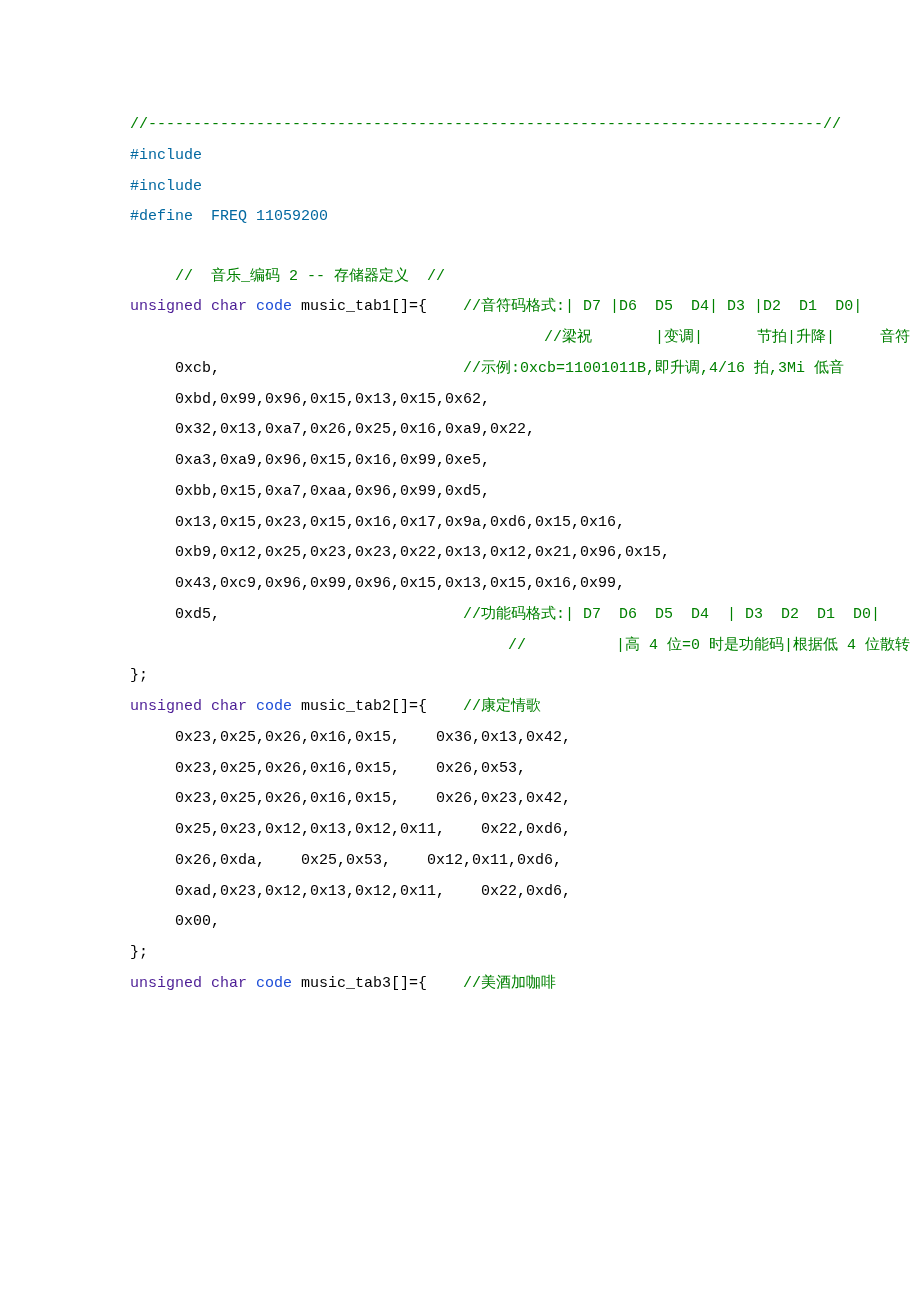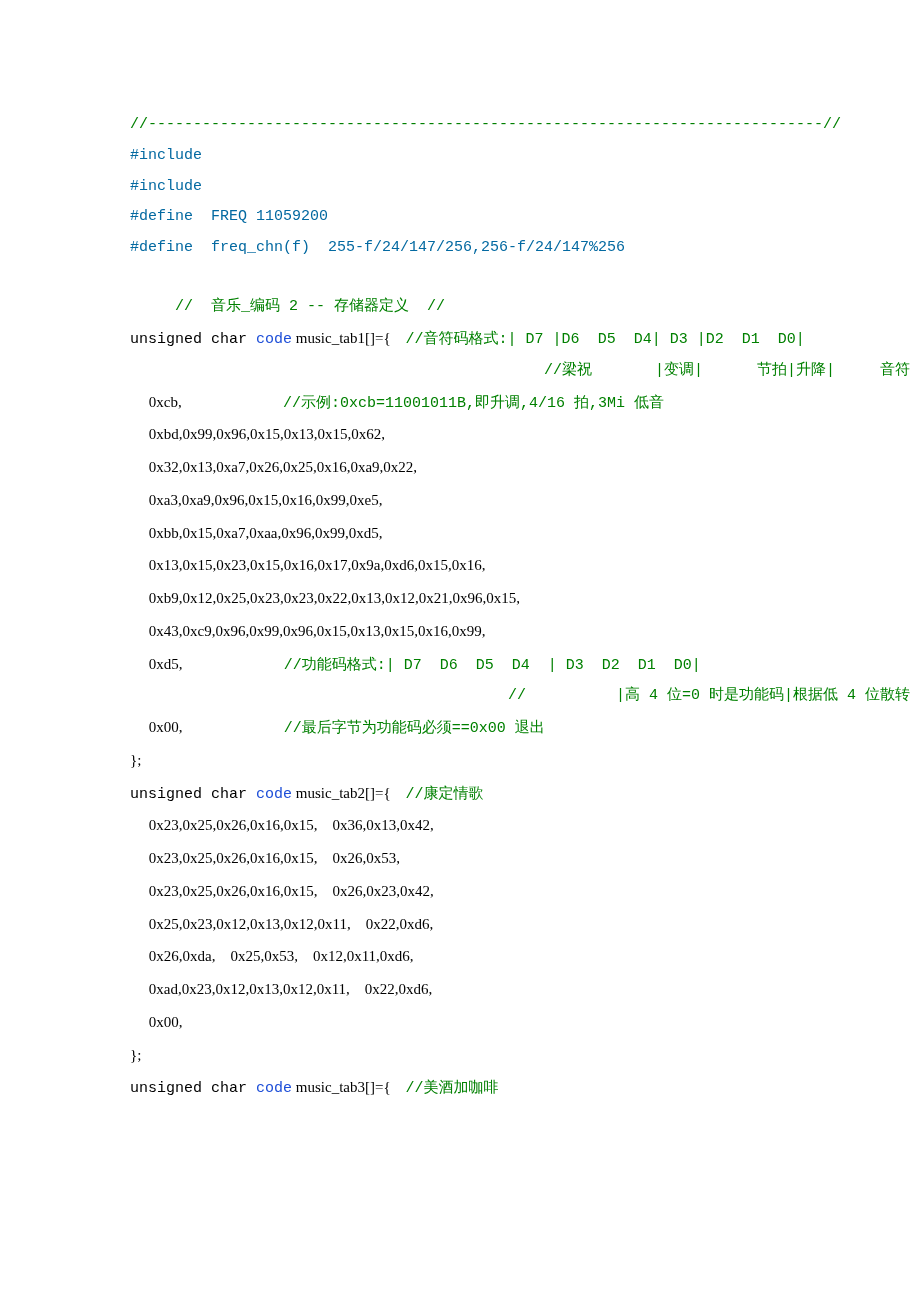--- a/index.html
+++ b/index.html
@@ -8,49 +8,47 @@
     font-family: "SimSun", "宋体", "Courier New", monospace;
     font-size: 15px;
     line-height: 2.05;
     padding: 110px 130px 60px 130px;
     color: #000;
     width: 920px;
   }
   .line { white-space: pre; }
   .purple { color: #0369a1; }
   .green { color: #008000; }
-  .blue { color: #000000; margin-top: 41px; }
+  .blue { color: #4c1d95; margin-top: 41px; }
   .red { color: #1d4ed8; }
-  .black { color: #000000; font-family: Liberation Serif, serif; }
+  .black { color: #000000; }
   .blank { height: 1.9em; }
 </style>
 </head>
 <body>
 
 <div id="content">
     <div class="line"><span class="green">//---------------------------------------------------------------------------//</span></div>
     <div class="line"><span class="purple">#include</span></div>
     <div class="line"><span class="purple">#include</span></div>
     <div class="line"><span class="purple">#define  FREQ 11059200</span></div>
-    <div class="line"><span class="purple">#define  freq_chn(f)  255-f/24/147/256,256-f/24/147%256</span></div>
     <div class="blank"></div>
     <div class="line"><span class="green">     //  音乐_编码 2 -- 存储器定义  //</span></div>
     <div class="line"><span class="blue">unsigned char </span><span class="red">code</span><span class="black"> music_tab1[]={    </span><span class="green">//音符码格式:| D7 |D6  D5  D4| D3 |D2  D1  D0|</span></div>
     <div class="line"><span class="green">                                              //梁祝       |变调|      节拍|升降|     音符 |</span></div>
     <div class="line"><span class="black">     0xcb,                           </span><span class="green">//示例:0xcb=11001011B,即升调,4/16 拍,3Mi 低音</span></div>
     <div class="line"><span class="black">     0xbd,0x99,0x96,0x15,0x13,0x15,0x62,</span></div>
     <div class="line"><span class="black">     0x32,0x13,0xa7,0x26,0x25,0x16,0xa9,0x22,</span></div>
     <div class="line"><span class="black">     0xa3,0xa9,0x96,0x15,0x16,0x99,0xe5,</span></div>
     <div class="line"><span class="black">     0xbb,0x15,0xa7,0xaa,0x96,0x99,0xd5,</span></div>
     <div class="line"><span class="black">     0x13,0x15,0x23,0x15,0x16,0x17,0x9a,0xd6,0x15,0x16,</span></div>
     <div class="line"><span class="black">     0xb9,0x12,0x25,0x23,0x23,0x22,0x13,0x12,0x21,0x96,0x15,</span></div>
     <div class="line"><span class="black">     0x43,0xc9,0x96,0x99,0x96,0x15,0x13,0x15,0x16,0x99,</span></div>
     <div class="line"><span class="black">     0xd5,                           </span><span class="green">//功能码格式:| D7  D6  D5  D4  | D3  D2  D1  D0|</span></div>
     <div class="line"><span class="green">                                          //          |高 4 位=0 时是功能码|根据低 4 位散转  |</span></div>
-    <div class="line"><span class="black">     0x00,                           </span><span class="green">//最后字节为功能码必须==0x00 退出</span></div>
     <div class="line"><span class="black">};</span></div>
     <div class="line"><span class="blue">unsigned char </span><span class="red">code</span><span class="black"> music_tab2[]={    </span><span class="green">//康定情歌</span></div>
     <div class="line"><span class="black">     0x23,0x25,0x26,0x16,0x15,    0x36,0x13,0x42,</span></div>
     <div class="line"><span class="black">     0x23,0x25,0x26,0x16,0x15,    0x26,0x53,</span></div>
     <div class="line"><span class="black">     0x23,0x25,0x26,0x16,0x15,    0x26,0x23,0x42,</span></div>
     <div class="line"><span class="black">     0x25,0x23,0x12,0x13,0x12,0x11,    0x22,0xd6,</span></div>
     <div class="line"><span class="black">     0x26,0xda,    0x25,0x53,    0x12,0x11,0xd6,</span></div>
     <div class="line"><span class="black">     0xad,0x23,0x12,0x13,0x12,0x11,    0x22,0xd6,</span></div>
     <div class="line"><span class="black">     0x00,</span></div>
     <div class="line"><span class="black">};</span></div>

